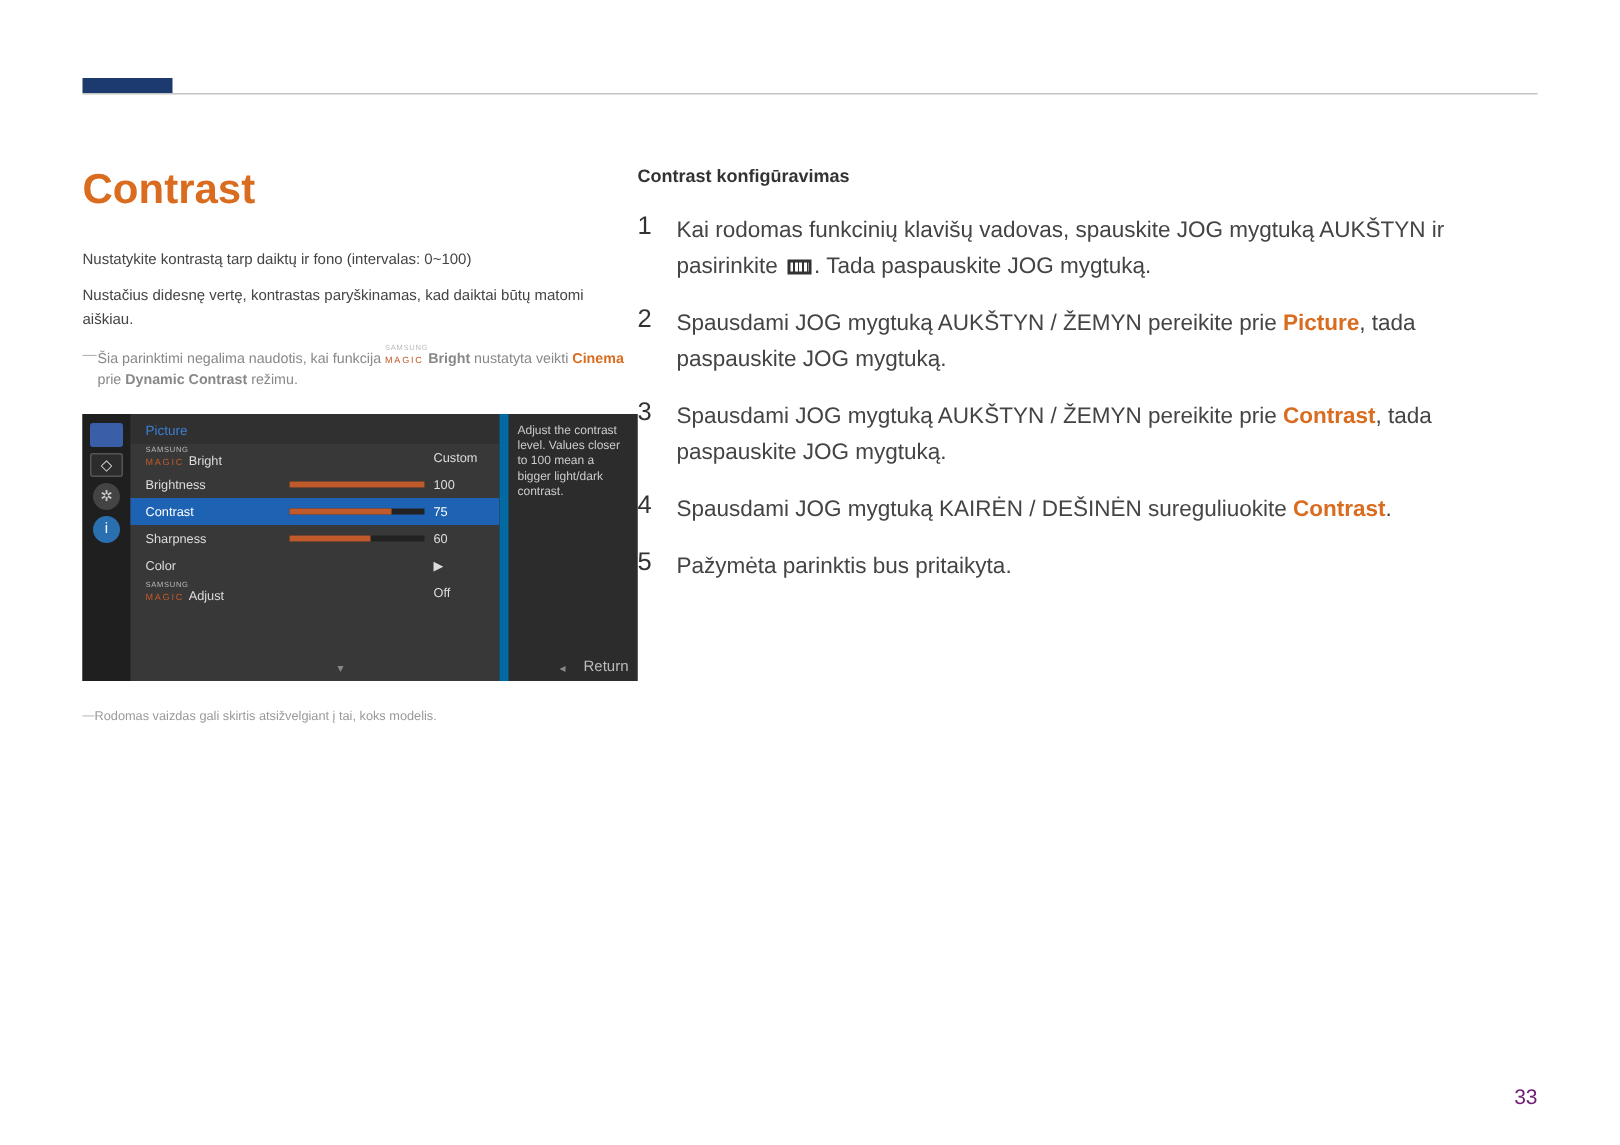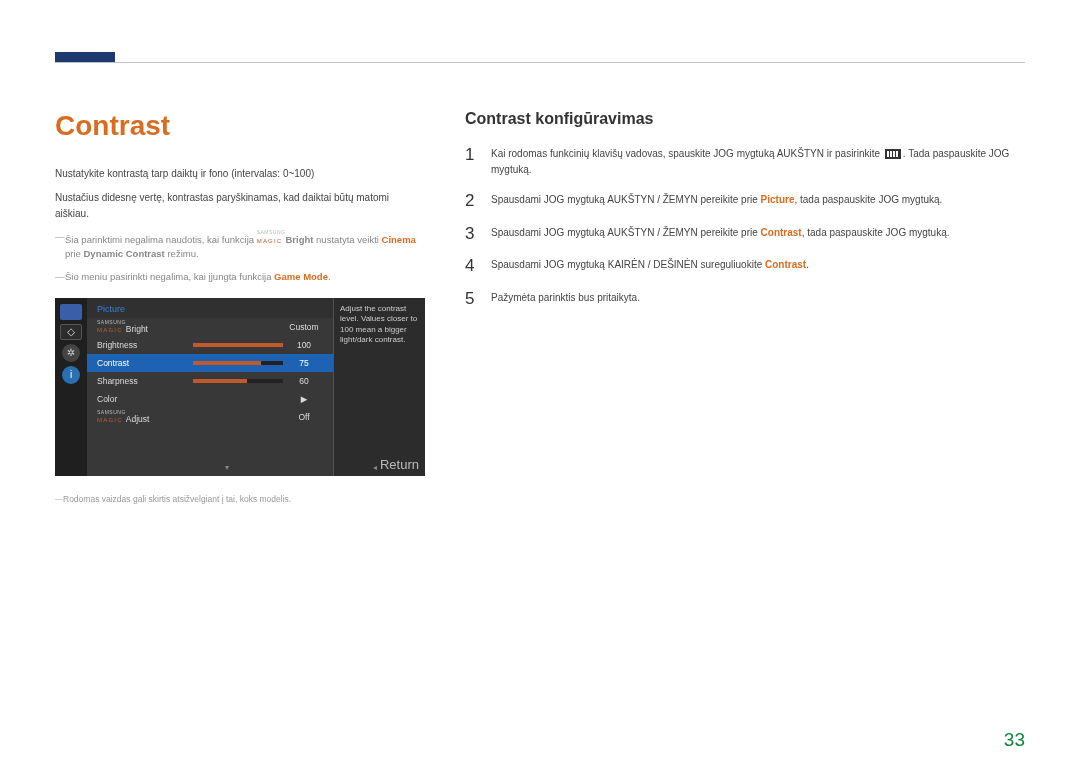--- a/index.html
+++ b/index.html
@@ -28,34 +28,33 @@
     position: absolute;
     top: 62px;
     left: 55px;
     right: 55px;
     height: 1px;
     background: #888;
     opacity: 0.5;
   }
   .columns {
     display: flex;
-    gap: 40px;
     margin-top: 60px;
   }
   .col-left { width: 370px; flex: 0 0 370px; }
   .col-right { flex: 1; }
   h1.title {
     color: #d96c1f;
     font-size: 28px;
     font-weight: 600;
     margin-bottom: 24px;
   }
   h2.subtitle {
     color: #333;
-    font-size: 16px;
+    font-size: 12px;
     font-weight: 600;
     margin-bottom: 18px;
   }
   .body-text {
     font-size: 10px;
     line-height: 1.6;
     color: #444;
     margin-bottom: 8px;
   }
   .note {
@@ -116,49 +115,49 @@
   .osd-rows { flex: 1; background: #383838; }
   .osd-row {
     display: flex;
     align-items: center;
     padding: 3px 10px;
     height: 18px;
     font-size: 8.5px;
   }
   .osd-row .lbl { flex: 0 0 80px; }
   .osd-row .mid { flex: 1; display: flex; justify-content: flex-end; align-items: center; }
-  .osd-row .val { width: 34px; text-align: center; padding-right: 4px; }
+  .osd-row .val { width: 34px; text-align: left; padding-right: 4px; }
   .osd-row.selected { background: #1e63b3; color: #fff; }
   .osd-row.dim { color: #666; }
   .slider {
     width: 90px; height: 4px; background: #222; position: relative; margin-right: 6px;
   }
   .slider .fill { position: absolute; left:0; top:0; bottom:0; background: #c05a2a; }
   .magic {
     font-size: 6px; letter-spacing: 1.2px; color: #c05a2a; display: inline-block; line-height: 0.7;
   }
   .magic-wrap { display: inline-block; line-height: 1; }
   .magic-sam { font-size: 5px; letter-spacing: 0.5px; color: #bbb; display:block; }
 
   .osd-right {
     width: 92px;
     background: #2c2c2c;
     padding: 6px 6px;
     font-size: 8px;
     line-height: 1.3;
     color: #ccc;
-    border-left: 1px solid #0369a1;
+    border-left: 6px solid #0369a1;
     display: flex;
     flex-direction: column;
   }
   .osd-return {
     position: absolute;
     right: 6px;
     bottom: 4px;
-    font-size: 13px;
+    font-size: 10px;
     color: #bbb;
   }
   .osd-arrows {
     position: absolute;
     bottom: 4px;
     font-size: 8px;
     color: #888;
   }
   .arrow-down { left: 170px; }
   .arrow-left { right: 48px; }
@@ -180,21 +179,21 @@
   .step { display: flex; gap: 12px; }
   .step-num {
     font-size: 17px;
     font-weight: 400;
     color: #333;
     width: 14px;
     flex: 0 0 14px;
     line-height: 1.1;
   }
   .step-text {
-    font-size: 10px;
+    font-size: 15px;
     line-height: 1.6;
     color: #444;
     flex: 1;
   }
   .menu-icon {
     display: inline-block;
     width: 16px; height: 10px;
     background: #333;
     position: relative;
     vertical-align: middle;
@@ -202,23 +201,23 @@
   }
   .menu-icon::before {
     content: "";
     position: absolute;
     left: 2px; right: 2px; top: 2px; bottom: 2px;
     background: repeating-linear-gradient(to right, #fff 0 2px, #333 2px 3px);
   }
   .pagenum {
     position: absolute;
     right: 55px;
-    bottom: 12px;
-    font-size: 19px;
-    color: #15803d;
+    bottom: 24px;
+    font-size: 14px;
+    color: #701a75;
   }
 </style>
 </head>
 <body>
 
 <div class="page">
   <div class="rule-block"></div>
   <div class="rule-line"></div>
 
   <div class="columns">
@@ -226,23 +225,20 @@
     <div class="col-left">
       <h1 class="title">Contrast</h1>
 
       <p class="body-text">Nustatykite kontrastą tarp daiktų ir fono (intervalas: 0~100)</p>
       <p class="body-text">Nustačius didesnę vertę, kontrastas paryškinamas, kad daiktai būtų matomi aiškiau.</p>
 
       <p class="note">
         <span>Šia parinktimi negalima naudotis, kai funkcija </span><span class="magic-wrap"><span class="magic-sam">SAMSUNG</span><span class="magic">MAGIC</span></span><span class="gray-bold">Bright</span><span> nustatyta veikti </span><span class="orange">Cinema</span><span> prie </span><span class="gray-bold">Dynamic Contrast</span><span> režimu.</span>
       </p>
 
-      <p class="note">
-        <span>Šio meniu pasirinkti negalima, kai įjungta funkcija </span><span class="orange">Game Mode</span><span>.</span>
-      </p>
 
       <div class="osd">
         <div class="osd-sidebar">
           <div class="sq screen"></div>
           <div class="sq second">◇</div>
           <div class="sq third">✲</div>
           <div class="sq fourth">i</div>
         </div>
 
         <div class="osd-main">

